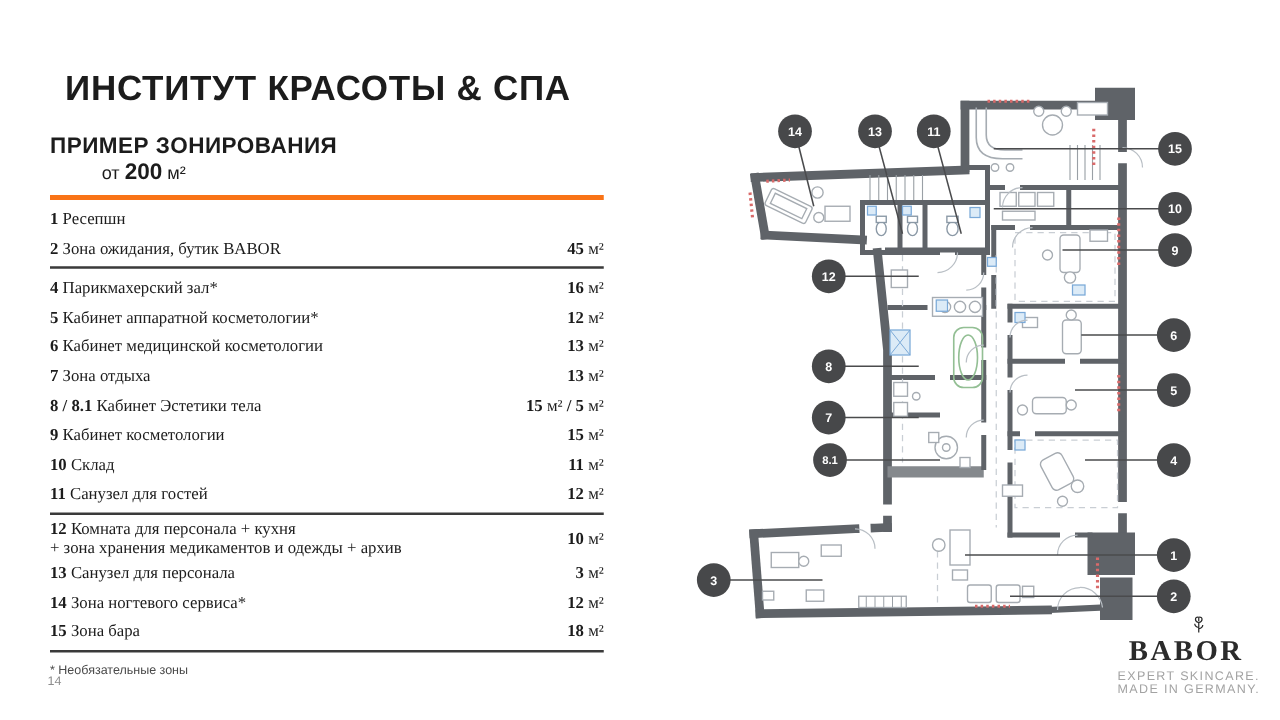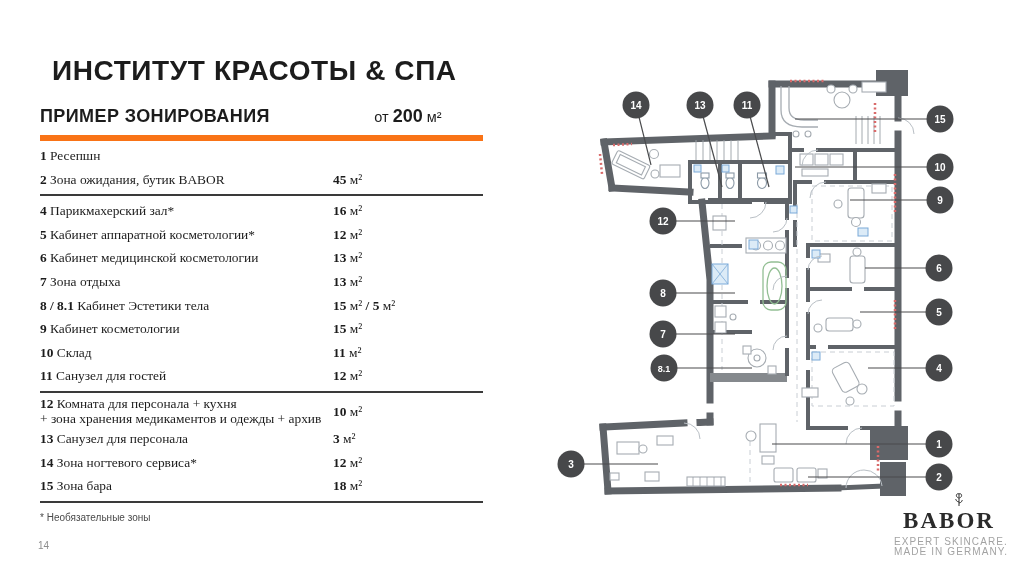--- a/index.html
+++ b/index.html
@@ -1,29 +1,29 @@
 <!DOCTYPE html>
 <html><head>
 <meta charset="utf-8">
 <style>
   html,body{margin:0;padding:0;background:#fff;}
   .slide{position:relative;width:1024px;height:576px;background:#ffffff;overflow:hidden;
          font-family:"Liberation Sans",sans-serif;color:#1c1c1c;}
   .title{position:absolute;left:40px;top:36px;font-size:28px;font-weight:700;
          letter-spacing:.6px;white-space:nowrap;margin-left:12px;}
   .list-panel{position:absolute;left:40px;top:106px;width:443px;}
-  .subhead{display:flex;align-items:baseline;border-bottom:6px solid #f97316;
-           padding-bottom:8px;margin-bottom:3px;}
+  .subhead{display:flex;align-items:baseline;border-bottom:4px solid #f97316;
+           padding-bottom:8px;margin-bottom:3px;flex-direction:column;}
   .sh-title{flex:1;font-size:18px;font-weight:700;letter-spacing:.4px;}
   .sh-area{width:150px;text-align:center;font-size:14.5px;white-space:nowrap;}
   .sh-area b{font-size:18px;}
   .zone-row{display:flex;align-items:center;min-height:23.6px;font-size:13.4px;line-height:15.5px;font-family:Liberation Serif, serif;}
   .z-name{flex:1;padding-right:6px;}
   .z-num{font-weight:700;}
-  .z-area{width:150px;text-align:left;white-space:nowrap;font-size:13.4px;}
+  .z-area{width:150px;text-align:right;white-space:nowrap;font-size:13.4px;}
   .z-area b{font-weight:700;}
   .divider{border-top:2px solid #3a3a3a;margin:3px 0;}
   .footnote{margin-top:9px;font-size:10px;color:#4a4a4a;}
   .pagenum{position:absolute;left:38px;top:540px;font-size:10px;color:#8d8d8d;}
   .plan{position:absolute;left:550px;top:70px;}
   .brand{position:absolute;left:894px;top:492px;width:110px;text-align:center;}
   .brand .rose{display:block;margin:0 auto 0 58px;height:15px;}
   .brand .bname{font-family:"Liberation Serif",serif;font-weight:700;font-size:23px;
                 letter-spacing:2px;color:#2b2b2b;margin-top:1px;}
   .brand .tag{margin-top:3px;font-size:10px;letter-spacing:1.1px;color:#a3a3a3;line-height:10px;

